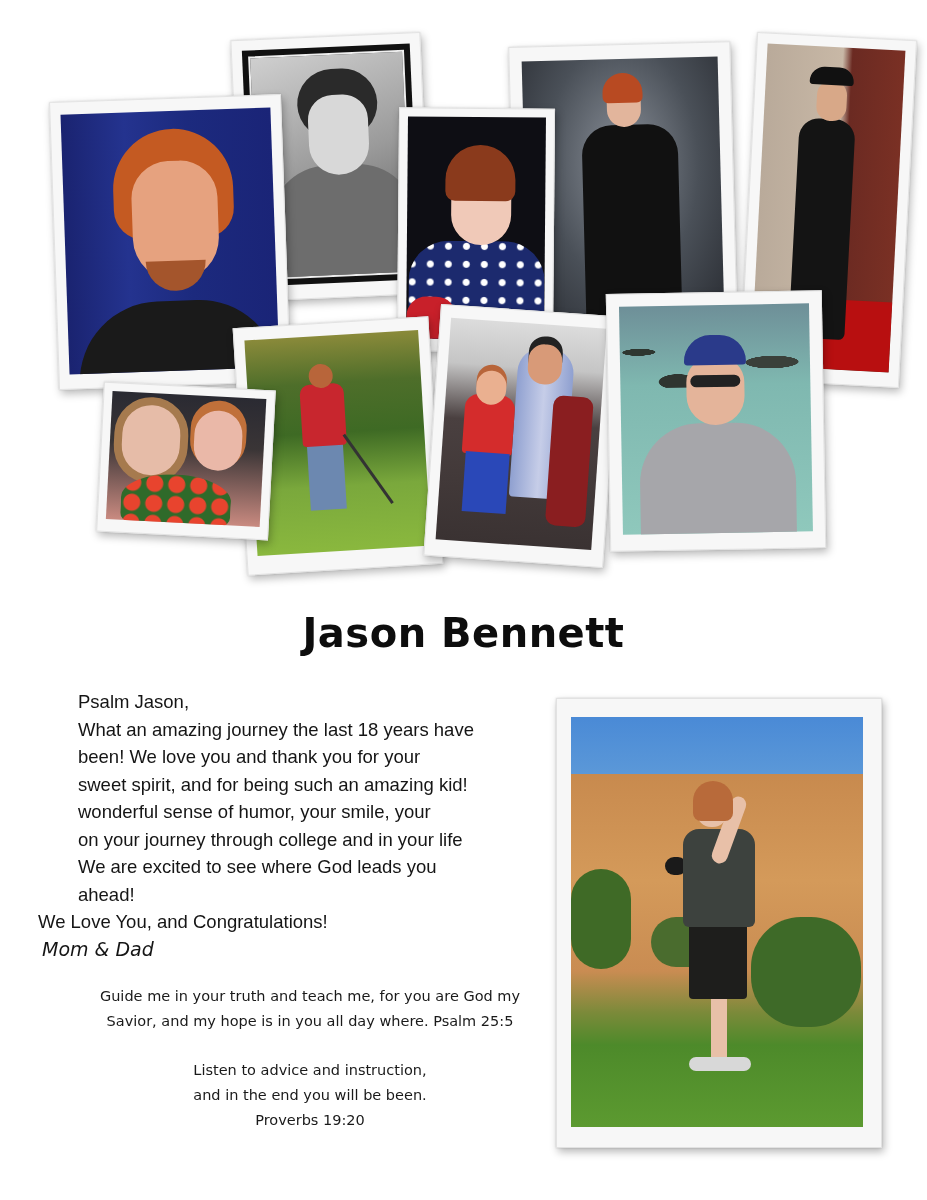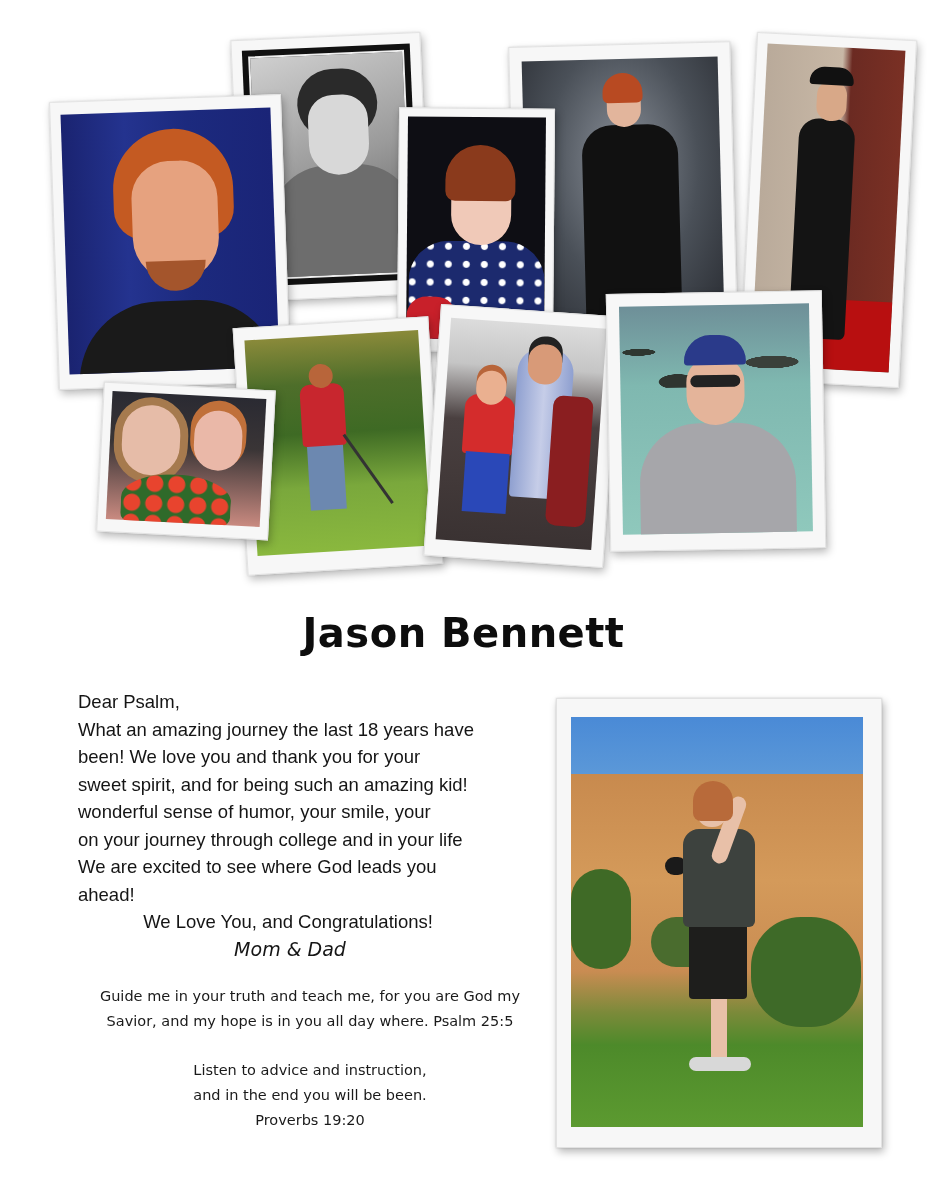--- a/index.html
+++ b/index.html
@@ -101,22 +101,22 @@
     position: absolute; left: 0; top: 610px; width: 927px; text-align: center;
     font-family: "DejaVu Sans", sans-serif; font-weight: bold; font-size: 40px; letter-spacing: 0.5px; color: #0d0d0d;
   }
 
   
   .letter {
     position: absolute; left: 78px; top: 688px; width: 460px;
     font-family: "Liberation Sans", sans-serif; font-size: 18.5px; line-height: 27.5px; color: #151515;
   }
   .letter p { margin: 0; }
-  .closing { text-align: center; margin-left: -40px !important; }
-  .signature { text-align: center; font-style: italic; font-family: "DejaVu Sans", sans-serif; font-size: 19px; margin-left: -36px !important; }
+  .closing { text-align: left; margin-left: -40px !important; }
+  .signature { font-style: italic; font-family: "DejaVu Sans", sans-serif; font-size: 19px; margin-left: -36px !important; }
 
   .verse {
     position: absolute; left: 80px; width: 460px; text-align: center;
     font-family: "DejaVu Sans", sans-serif; font-size: 14.5px; line-height: 25px; color: #1a1a1a;
   }
   #verse1 { top: 984px; }
   #verse2 { top: 1058px; }
   .verse p { margin: 0; }
 
   
@@ -211,21 +211,21 @@
         <div class="fig face"></div>
         <div class="fig glasses"></div>
         <div class="fig cap"></div>
     </div>
   </div>
 </div>
 
 <div class="title">Jason Bennett</div>
 
 <div class="letter">
-  <p>Dear Psalm,</p>
+  <p>Psalm Jason,</p>
   <p>What an amazing journey the last 18 years have</p>
   <p>been!  We love you and thank you for your</p>
   <p>sweet spirit, and for being such an amazing kid!</p>
   <p>wonderful sense of humor, your smile, your</p>
   <p>on your journey through college and in your life</p>
   <p>We are excited to see where God leads you</p>
   <p>ahead!</p>
   <p class="closing">We Love You, and Congratulations!</p>
   <p class="signature">Mom &amp; Dad</p>
 </div>

